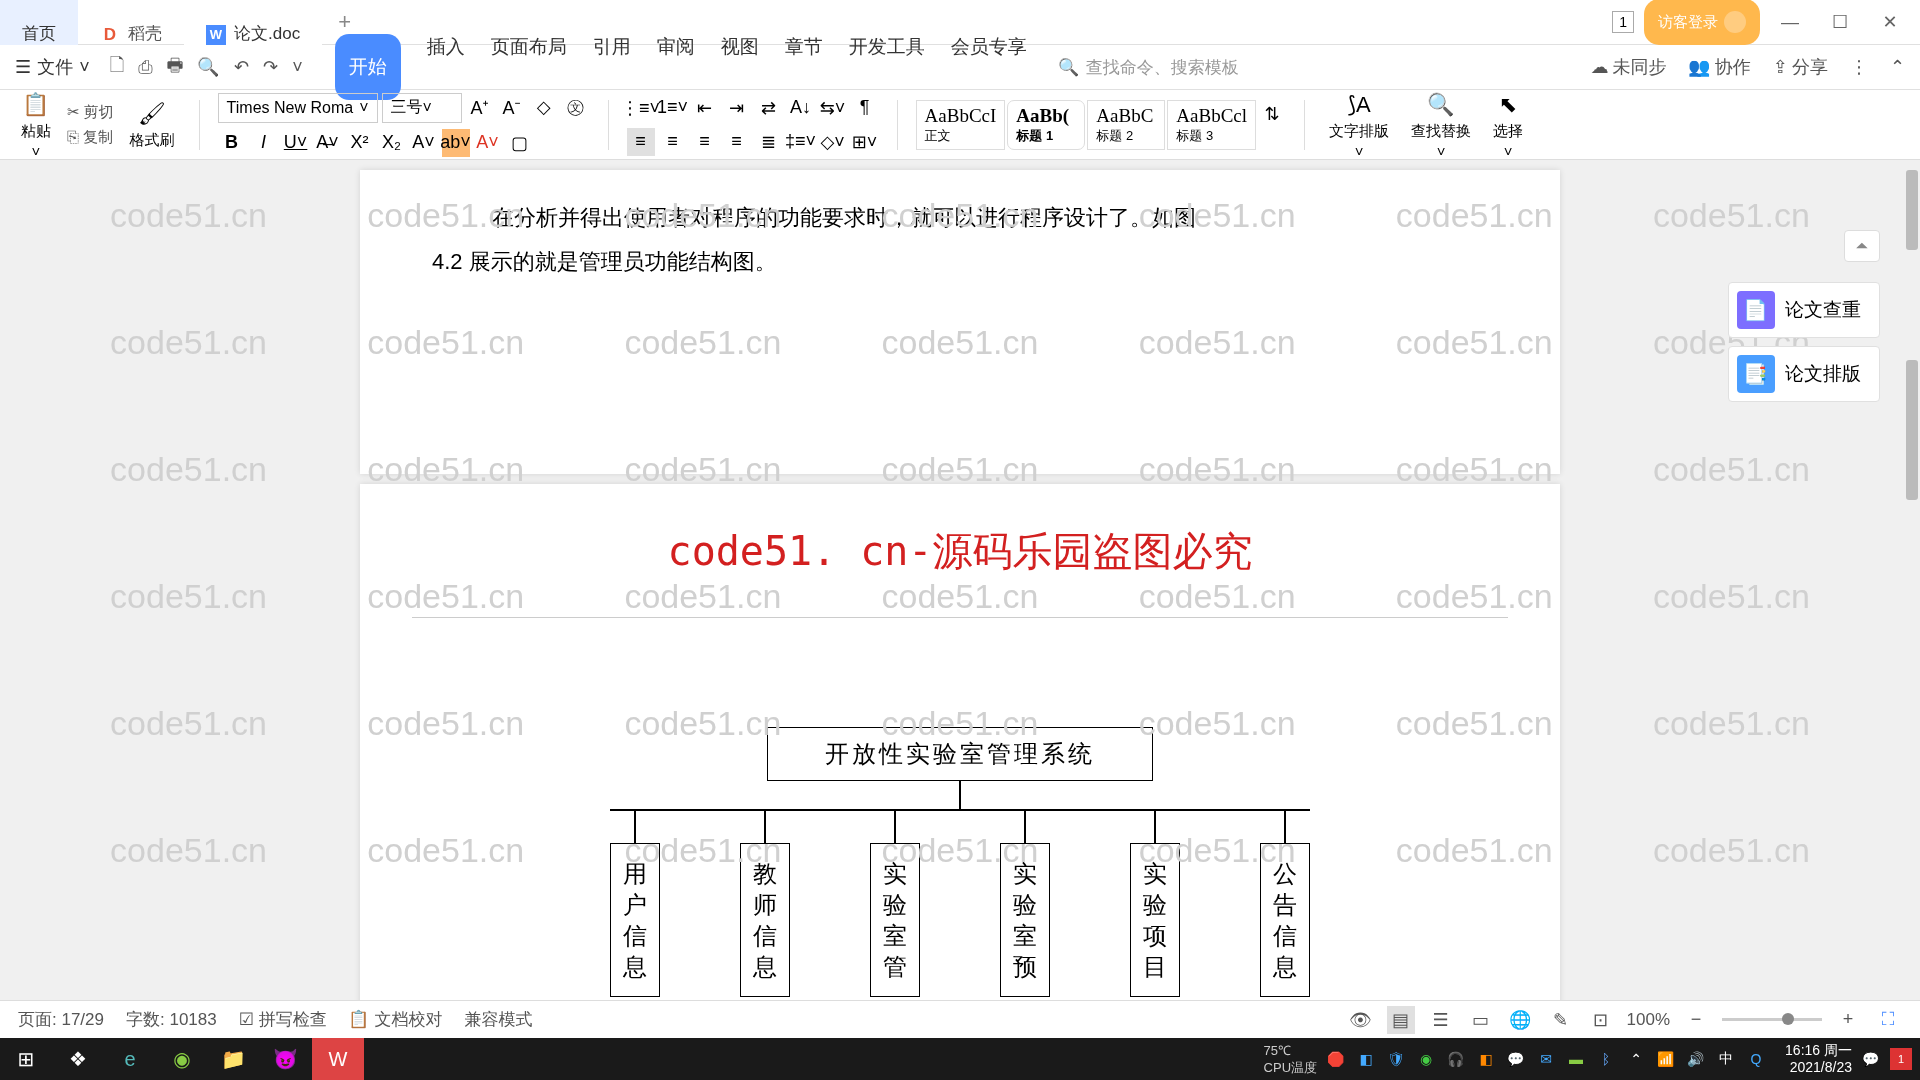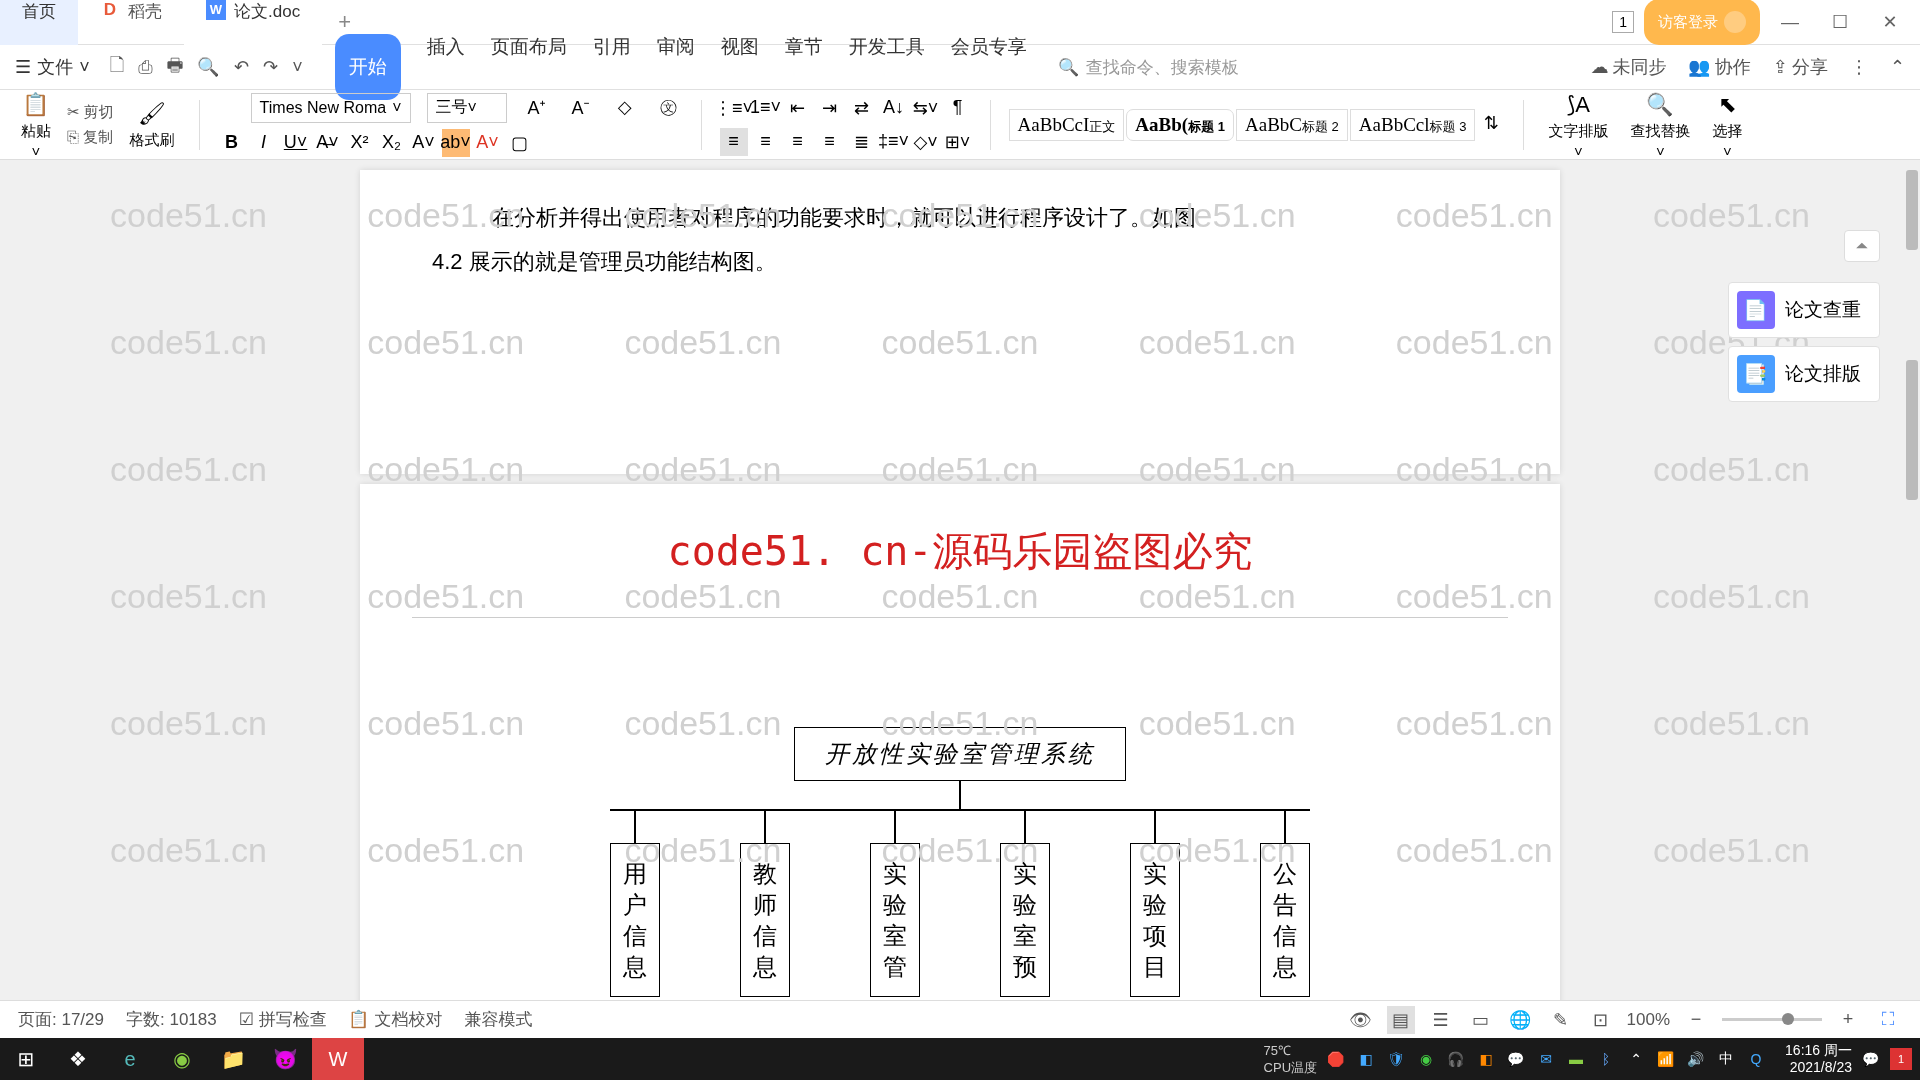--- a/index.html
+++ b/index.html
@@ -1,20 +1,20 @@
 <!DOCTYPE html>
 <html><head>
 <meta charset="utf-8">
 <style>
 * { margin: 0; padding: 0; box-sizing: border-box; font-family: "Microsoft YaHei", sans-serif; }
 body { width: 1920px; height: 1080px; overflow: hidden; background: #f5f5f5; position: relative; }
 
 
 .titlebar { height: 45px; background: #fff; display: flex; align-items: center; border-bottom: 1px solid #e0e0e0; }
-.tab { height: 45px; padding: 0 22px; display: flex; align-items: flex-start; gap: 8px; font-size: 17px; cursor: pointer; }
+.tab { height: 45px; padding: 0 22px; display: flex; align-items: flex-end; gap: 8px; font-size: 17px; cursor: pointer; }
 .tab.home { background: #e8f0ff; color: #333; }
 .tab.docao { color: #555; }
 .tab.active { background: #fff; color: #333; }
 .tab-icon { width: 20px; height: 20px; display: inline-flex; align-items: center; justify-content: center; font-weight: bold; }
 .tab-add { width: 45px; text-align: center; font-size: 22px; color: #888; cursor: pointer; }
 .titlebar-right { margin-left: auto; display: flex; align-items: center; gap: 10px; padding-right: 10px; }
 .win-btn { width: 40px; height: 40px; display: flex; align-items: center; justify-content: center; cursor: pointer; color: #666; font-size: 18px; }
 .login-pill { background: #ffb84d; color: #fff; padding: 12px 14px; border-radius: 15px; font-size: 15px; display: flex; align-items: center; gap: 6px; }
 .avatar { width: 22px; height: 22px; background: #ffcc80; border-radius: 50%; }
 .boxed { border: 1px solid #aaa; padding: 2px 6px; font-size: 14px; }
@@ -32,32 +32,32 @@
 
 
 .ribbon { height: 70px; background: #fff; display: flex; align-items: center; padding: 0 15px; border-bottom: 1px solid #ddd; gap: 10px; }
 .big-btn { display: flex; flex-direction: column; align-items: center; font-size: 15px; gap: 2px; cursor: pointer; padding: 0 6px; }
 .big-ico { width: 30px; height: 30px; display: flex; align-items: center; justify-content: center; font-size: 22px; }
 .small-btn { display: flex; align-items: center; gap: 4px; font-size: 15px; cursor: pointer; color: #555; }
 .divider { width: 1px; height: 50px; background: #ddd; margin: 0 8px; }
 .font-select { border: 1px solid #ccc; height: 30px; padding: 0 8px; font-size: 16px; width: 160px; display: flex; align-items: center; justify-content: space-between; }
 .size-select { border: 1px solid #ccc; height: 30px; padding: 0 8px; font-size: 16px; width: 80px; display: flex; align-items: center; }
 .fmt-btn { width: 28px; height: 28px; display: flex; align-items: center; justify-content: center; cursor: pointer; font-size: 18px; }
-.style-preview { border: 1px solid #ddd; padding: 4px 8px; display: flex; align-items: flex-end; font-size: 13px; cursor: pointer; min-width: 78px; }
+.style-preview { border: 1px solid #ddd; padding: 4px 8px; display: flex; flex-direction: column; align-items: flex-start; font-size: 13px; cursor: pointer; min-width: 78px; }
 .style-sample { font-family: serif; font-size: 19px; }
 
 
 .doc-area { position: absolute; top: 160px; left: 0; right: 0; bottom: 42px; background: #f0f0f0; overflow: hidden; display: flex; justify-content: center; }
 .page { width: 1200px; background: #fff; box-shadow: 0 0 6px rgba(0,0,0,0.12); margin-top: 10px; position: relative; padding: 50px 72px; font-family: "SimSun", serif; }
 .para { font-size: 22px; line-height: 2; color: #000; }
 .red-banner { font-size: 40px; color: #d32020; font-family: "SimSun", monospace; text-align: center; margin: 20px 0 38px; font-weight: 500; }
 
 
 .orgchart { margin-top: 50px; font-family: "SimSun", serif; }
-.org-root { border: 1.5px solid #000; width: 332px; height: 54px; margin: 0 auto; display: flex; align-items: center; justify-content: center; font-size: 24px; letter-spacing: 3px; font-style: italic; }
+.org-root { border: 1.5px solid #000; width: 386px; height: 54px; margin: 0 auto; display: flex; align-items: center; justify-content: center; font-size: 24px; letter-spacing: 3px; }
 .org-vline { width: 1.5px; height: 28px; background: #000; margin: 0 auto; }
 .org-hline { height: 1.5px; background: #000; margin: 0 auto; width: 700px; position: relative; }
 .org-children { display: flex; justify-content: space-between; width: 700px; margin: 0 auto; }
 .org-child { display: flex; flex-direction: column; align-items: center; }
 .org-child-line { width: 1.5px; height: 32px; background: #000; }
 .org-box-v { border: 1.5px solid #000; width: 50px; padding: 14px 0; display: flex; flex-direction: column; align-items: center; font-size: 24px; line-height: 1.3; }
 
 
 .side-panel { position: absolute; right: 40px; top: 230px; display: flex; flex-direction: column; gap: 8px; }
 .side-toggle { width: 36px; height: 32px; background: #fff; border: 1px solid #ddd; border-radius: 4px; display: flex; align-items: center; justify-content: center; margin-left: auto; margin-bottom: 12px; color: #888; }
@@ -166,21 +166,21 @@
         <span>⎘</span>
         <span>复制</span>
       </div>
   </div>
   <div class="big-btn">
     <div class="big-ico">🖌</div>
     <span>格式刷</span>
   </div>
   <div class="divider"></div>
   <div style="display:flex;flex-direction:column;gap:6px;">
-    <div style="display:flex;gap:16px;margin-left:33px;">
+    <div style="display:flex;gap:4px;">
       <div class="font-select">
           <span>Times New Roma</span>
           <span>˅</span>
         </div>
       <div class="size-select">
           <span>三号</span>
           <span>˅</span>
         </div>
       <div class="fmt-btn">A⁺</div>
       <div class="fmt-btn">A⁻</div>

